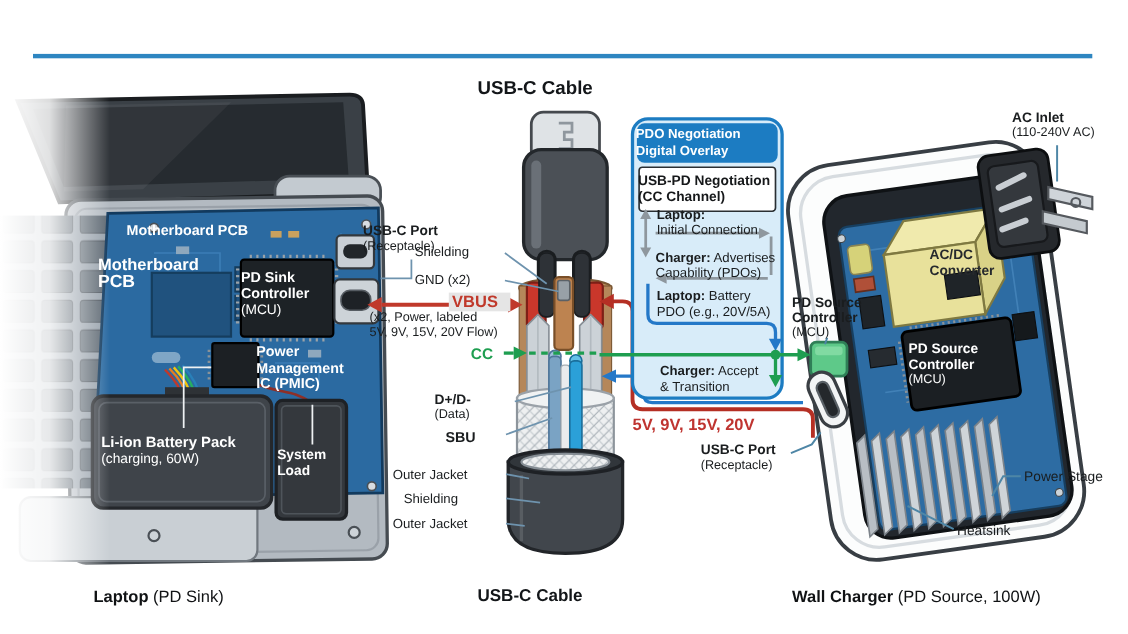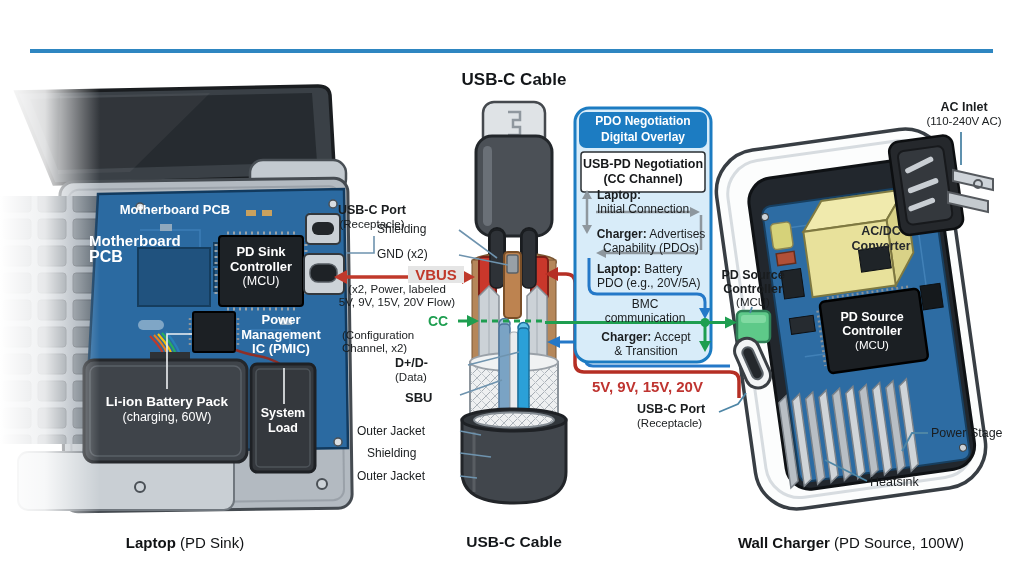--- a/index.html
+++ b/index.html
@@ -1,21 +1,21 @@
 <!DOCTYPE html>
 <html><head>
 <meta charset="utf-8">
 <style>
   html,body{margin:0;padding:0;background:#fff;}
   #stage{position:relative;width:1025px;height:576px;overflow:hidden;background:#fff;
          font-family:"Liberation Sans",sans-serif;}
   #stage svg{position:absolute;left:0;top:0;}
   .lbl{position:absolute;color:#1a1d1f;line-height:1.16;white-space:nowrap;
        font-family:"Liberation Sans",sans-serif;}
-  .c{text-align:center;} .r{} .w{color:#fff;}
+  .c{text-align:left;} .r{} .w{color:#fff;}
   .b{font-weight:700;}
   .title{font-size:23px;font-weight:700;color:#1c3c60;letter-spacing:-0.2px;}
   .rule{position:absolute;background:#2e86c1;}
   .h17{font-size:17px;font-weight:700;color:#131619;}
   .s13{font-size:13px;} .s12{font-size:12px;}
   .cap{font-size:15px;color:#101214;}
   .sub{font-weight:400;font-size:11.5px;}
   .vbus{color:#c0392b;font-weight:700;font-size:15px;background:#e5e5e5;padding:0 3px;}
   .cc{color:#1e9e50;font-weight:700;font-size:14px;}
   .red{color:#bf3430;}
@@ -325,24 +325,20 @@
   </div>
 
   <div class="lbl r s12" style="left:377px;top:223px;width:80px;">Shielding</div>
   <div class="lbl r s12" style="left:377px;top:248px;width:80px;">GND (x2)</div>
   <div class="lbl vbus c" style="left:408px;top:266px;width:50px;">VBUS</div>
   <div class="lbl c" style="left:336px;top:283px;width:122px;font-size:11.5px;line-height:1.1;">
     <div>(x2, Power, labeled</div>
     <div>5V, 9V, 15V, 20V Flow)</div>
   </div>
   <div class="lbl cc r" style="left:428px;top:313px;width:26px;">CC</div>
-  <div class="lbl r" style="left:342px;top:329px;width:113px;font-size:11.5px;line-height:1.15;">
-    <div>(Configuration</div>
-    <div>Channel, x2)</div>
-  </div>
   <div class="lbl b r" style="left:395px;top:356px;width:60px;font-size:12.5px;">D+/D-</div>
   <div class="lbl r sub" style="left:395px;top:371px;width:60px;">(Data)</div>
   <div class="lbl b r s13" style="left:405px;top:390px;width:50px;">SBU</div>
   <div class="lbl r s12" style="left:357px;top:425px;width:100px;">Outer Jacket</div>
   <div class="lbl r s12" style="left:367px;top:447px;width:90px;">Shielding</div>
   <div class="lbl r s12" style="left:357px;top:470px;width:100px;">Outer Jacket</div>
 
   <div class="lbl ovhead c" style="left:578px;top:114px;width:130px;">
     <div>PDO Negotiation</div>
     <div>Digital Overlay</div>
@@ -356,24 +352,20 @@
     <div>Initial Connection</div>
   </div>
   <div class="lbl step c" style="left:596px;top:227px;width:110px;">
     <div><span class="b">Charger:</span><span> Advertises</span></div>
     <div>Capability (PDOs)</div>
   </div>
   <div class="lbl step" style="left:597px;top:262px;">
     <div><span class="b">Laptop:</span><span> Battery</span></div>
     <div>PDO (e.g., 20V/5A)</div>
   </div>
-  <div class="lbl step c" style="left:600px;top:297px;width:90px;">
-    <div><span>BMC</span></div>
-    <div>communication</div>
-  </div>
   <div class="lbl step c" style="left:600px;top:330px;width:92px;">
     <div><span class="b">Charger:</span><span> Accept</span></div>
     <div>&amp; Transition</div>
   </div>
   <div class="lbl red b c" style="left:575px;top:378px;width:145px;font-size:15px;">5V, 9V, 15V, 20V</div>
 
   <div class="lbl c" style="left:920px;top:100px;width:88px;">
     <div class="b" style="font-size:12.5px;">AC Inlet</div>
     <div class="sub">(110-240V AC)</div>
   </div>

